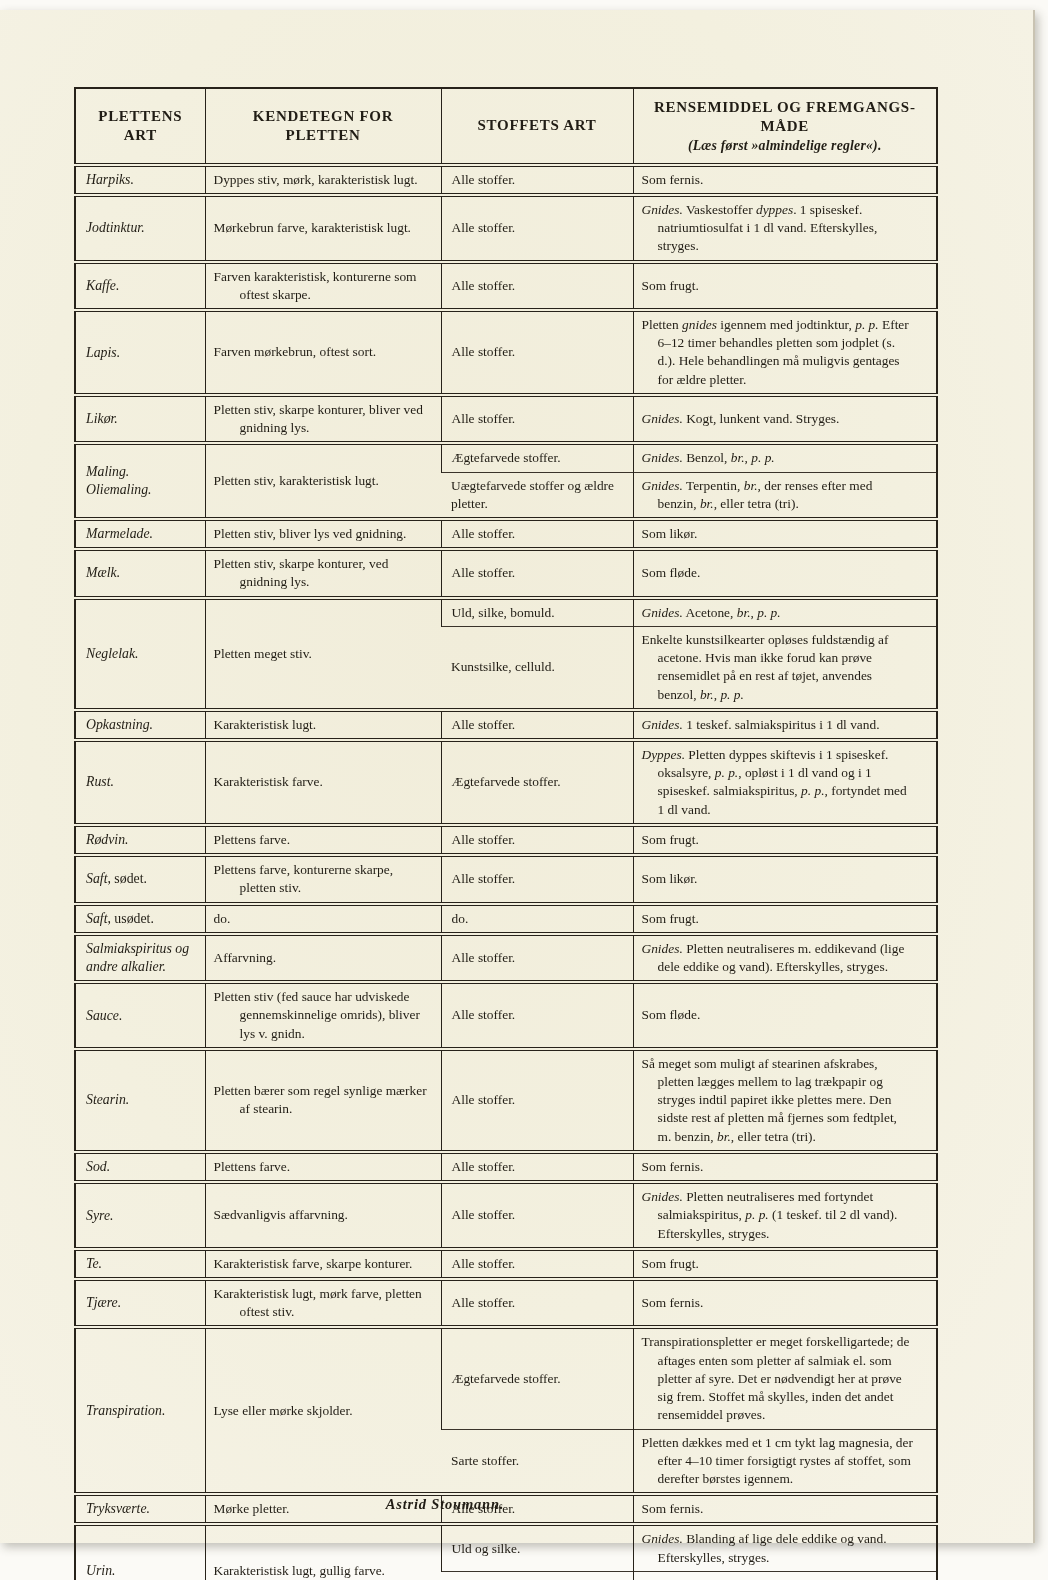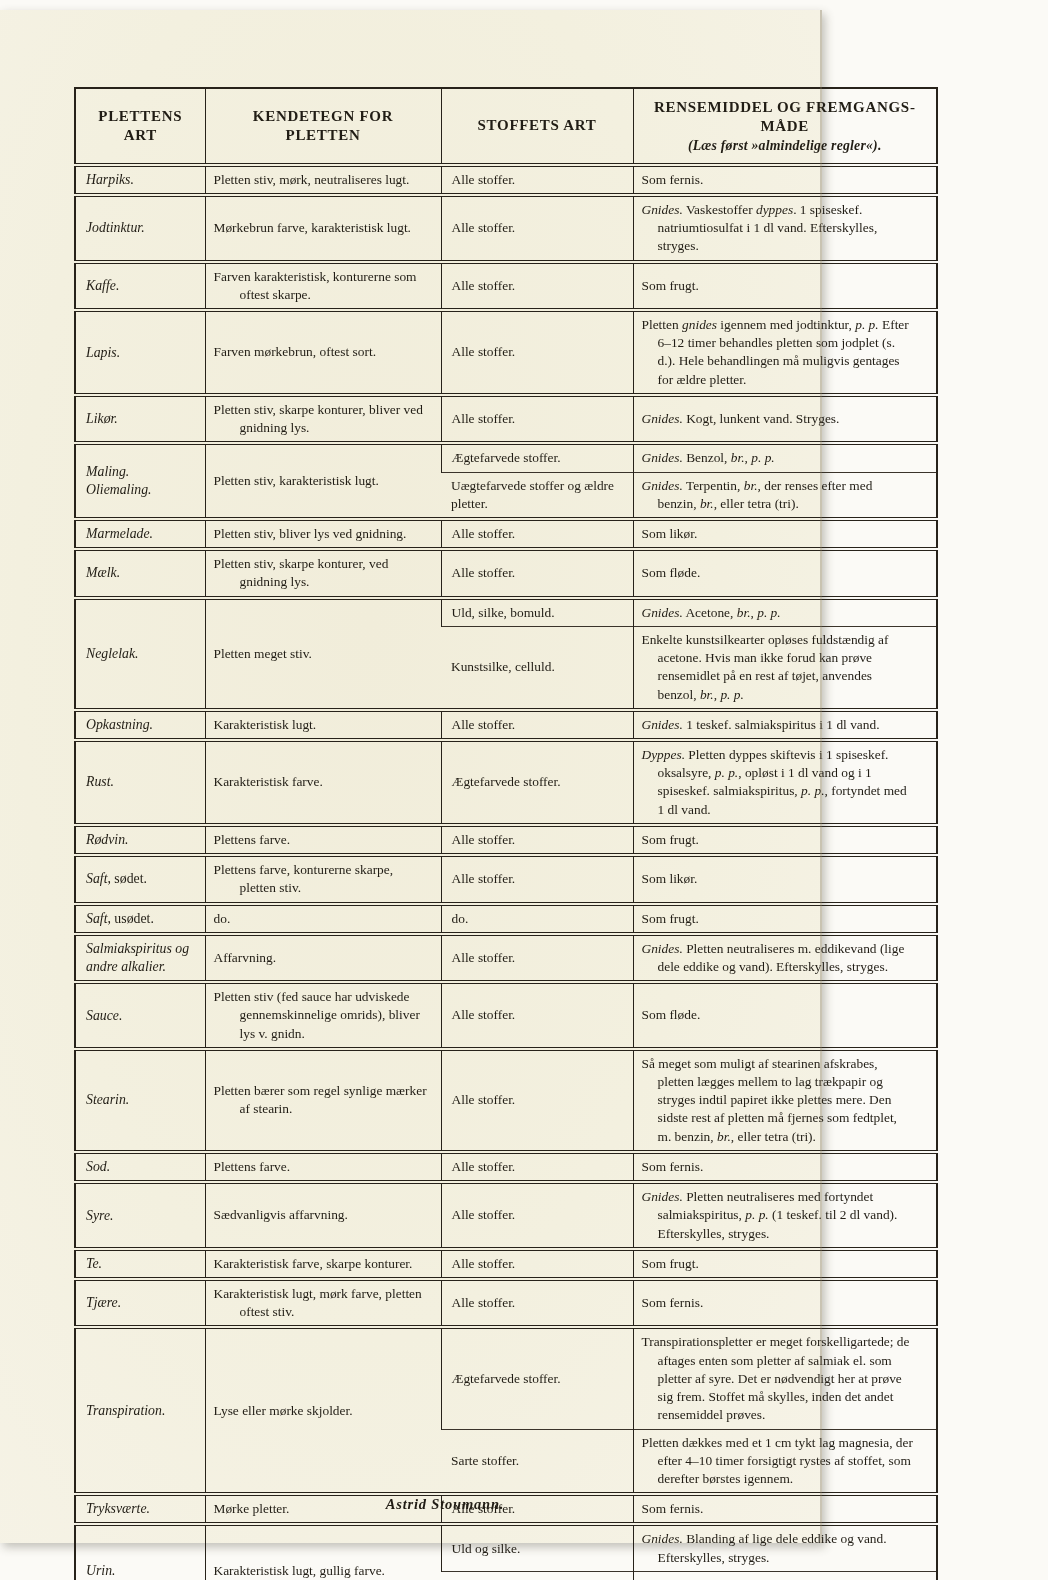--- a/index.html
+++ b/index.html
@@ -1,20 +1,20 @@
 <!DOCTYPE html>
 <html><head>
 <meta charset="utf-8">
 <style>
   * { margin:0; padding:0; box-sizing:border-box; }
   html,body { width:1048px; height:1580px; background:#fbfaf6; overflow:hidden; }
   body { font-family:"Liberation Serif","DejaVu Serif",serif; color:#211d15; }
 
   .paper{
-    position:absolute; left:0; top:10px; width:822px; height:1533px;
+    position:absolute; left:0; top:10px; width:1035px; height:1533px;
     background:radial-gradient(ellipse at 45% 40%, #f1edda 0%, #f3f0df 55%, #f6f3e7 100%);
     box-shadow:3px 4px 9px rgba(60,55,40,.30);
   }
   .paper-edge{
     position:absolute; right:0; top:0; width:2px; height:100%;
     background:rgba(120,110,85,.35);
   }
 
   table.tbl{
     position:absolute; left:74px; top:77px; width:862px;
@@ -68,21 +68,21 @@
         <th>STOFFETS ART</th>
         <th>
           <span>RENSEMIDDEL OG FREMGANGS-<br>MÅDE</span>
           <span class="note">(Læs først »almindelige regler«).</span>
         </th>
       </tr>
     </thead>
     <tbody id="tbody">
         <tr class="row-first">
           <td class="c1" rowspan="1"><i>Harpiks.</i></td>
-          <td class="c2" rowspan="1">Pletten stiv, mørk, neutraliseres lugt.</td>
+          <td class="c2" rowspan="1">Dyppes stiv, mørk, karakteristisk lugt.</td>
           <td class="c3">Alle stoffer.</td>
           <td class="c4">Som fernis.</td>
         </tr>
         <tr class="row-first">
           <td class="c1" rowspan="1"><i>Jodtinktur.</i></td>
           <td class="c2" rowspan="1">Mørkebrun farve, karakteristisk lugt.</td>
           <td class="c3">Alle stoffer.</td>
           <td class="c4"><i>Gnides.</i> Vaskestoffer <i>dyppes</i>. 1 spiseskef. natriumtiosulfat i 1 dl vand. Efterskylles, stryges.</td>
         </tr>
         <tr class="row-first">

